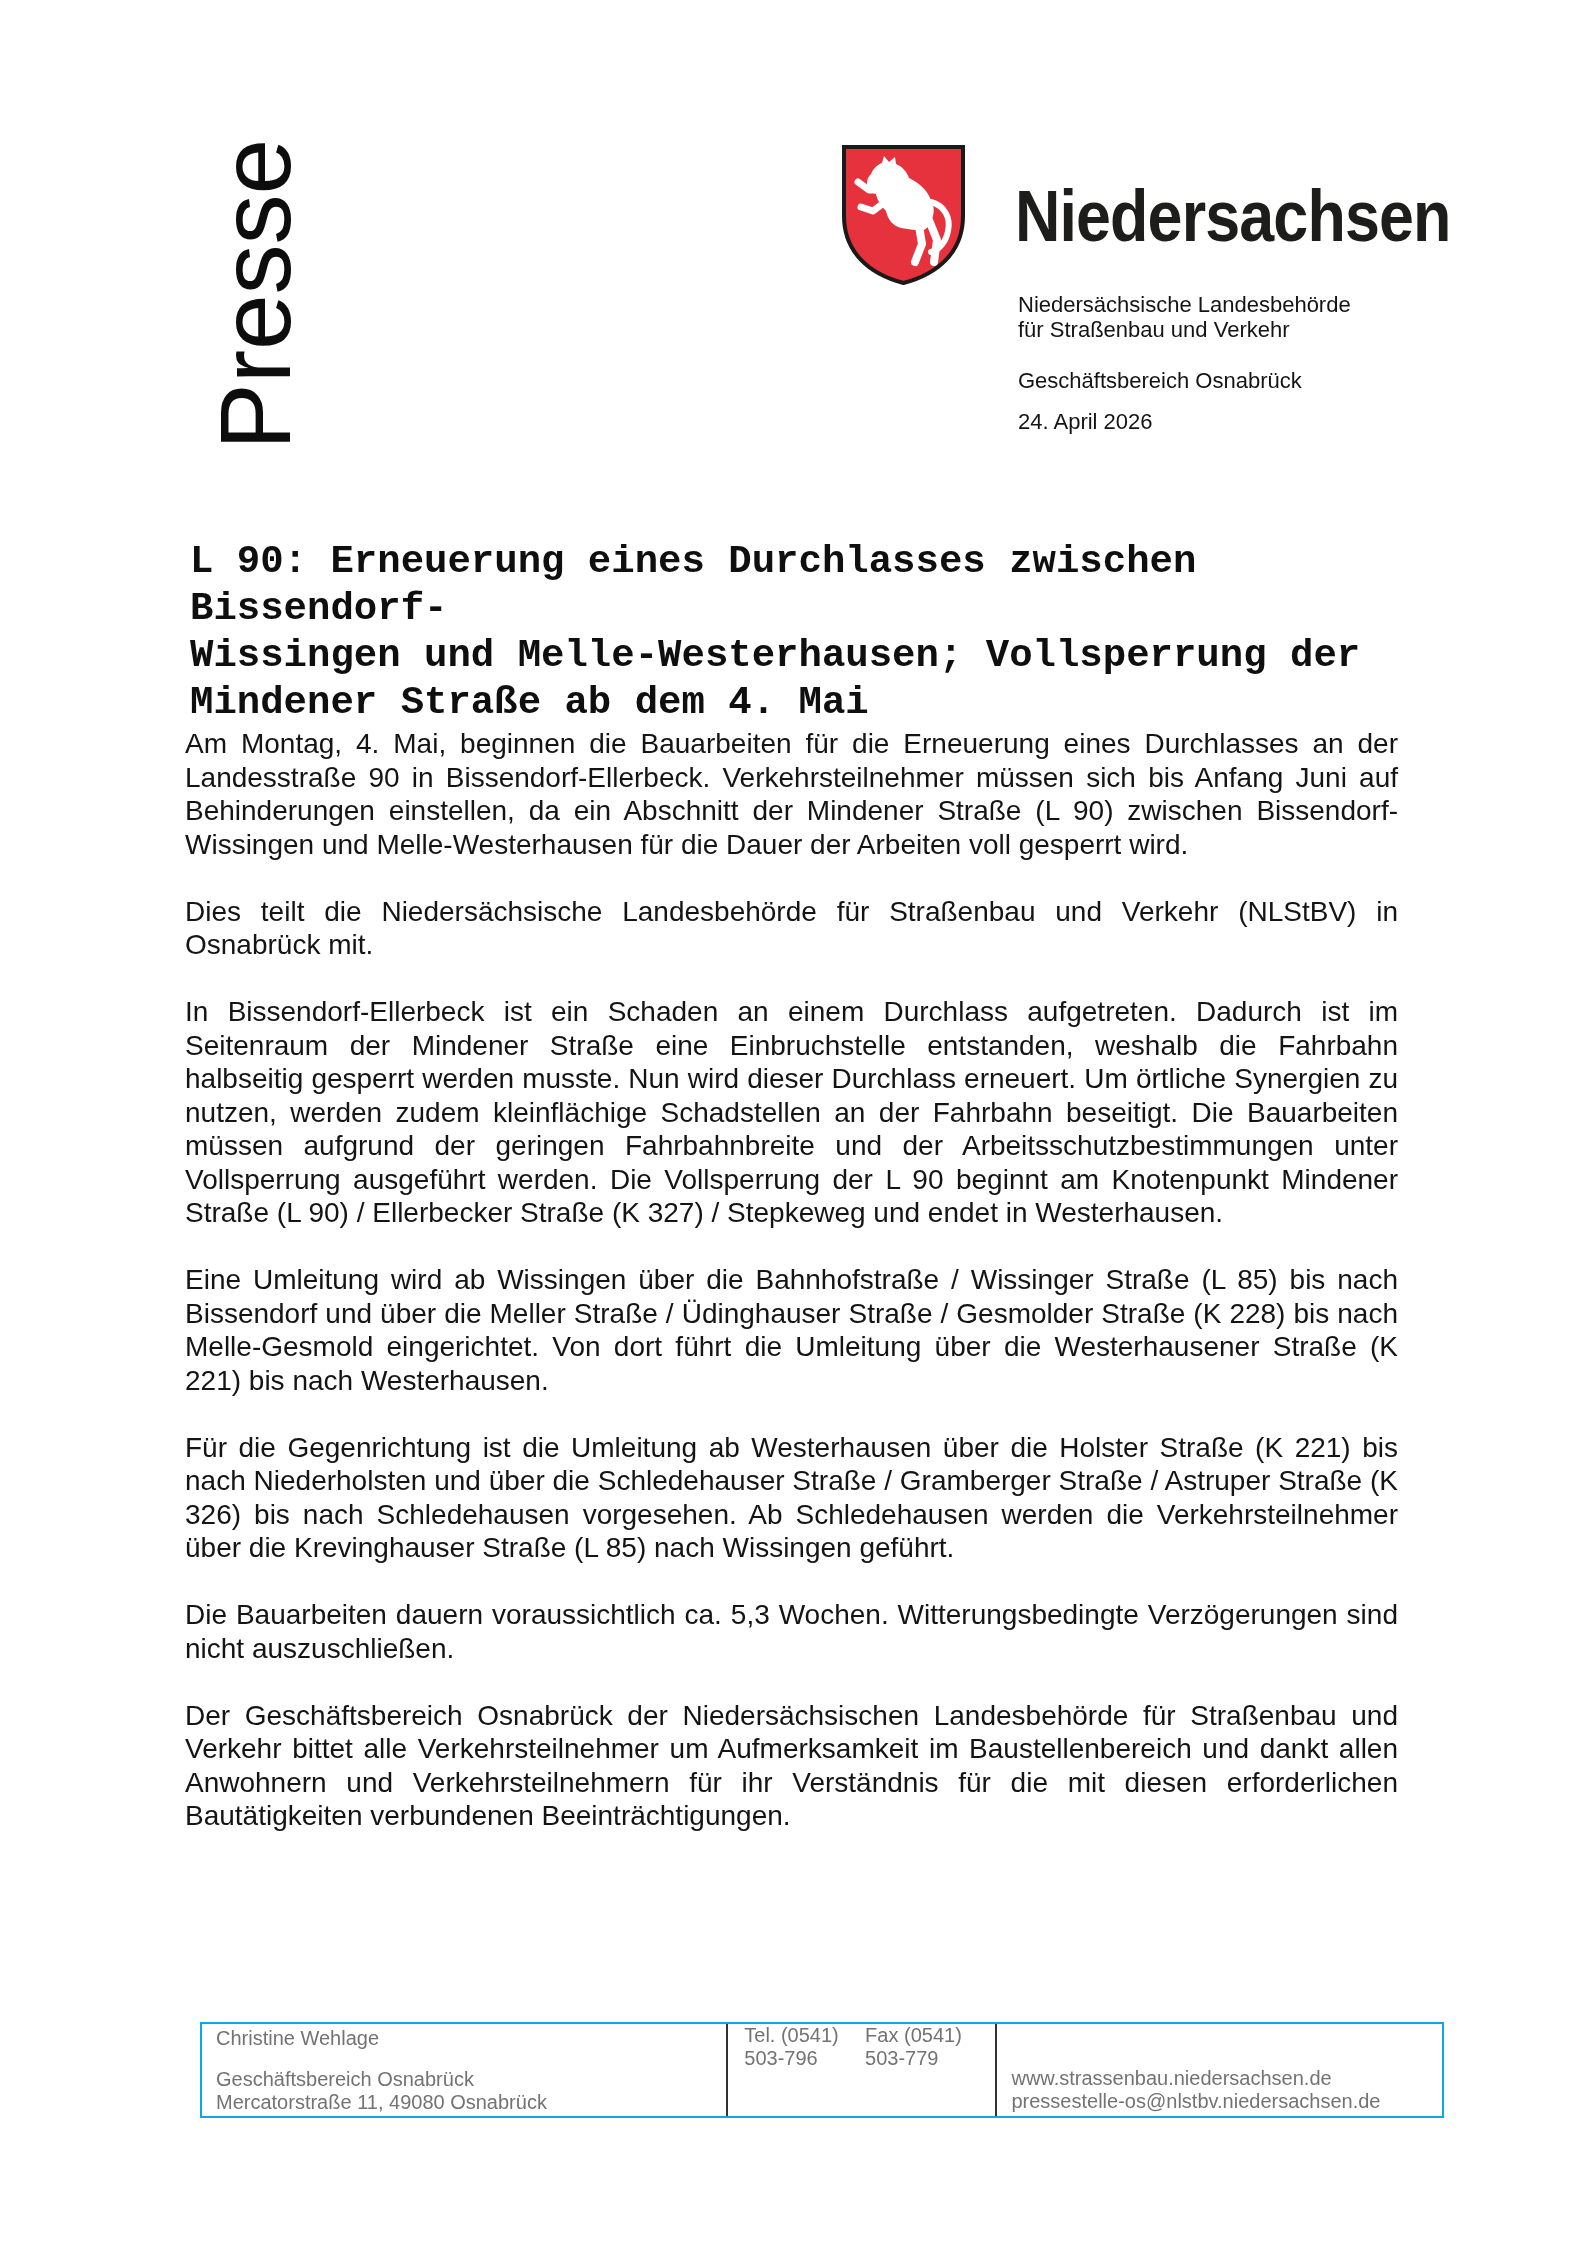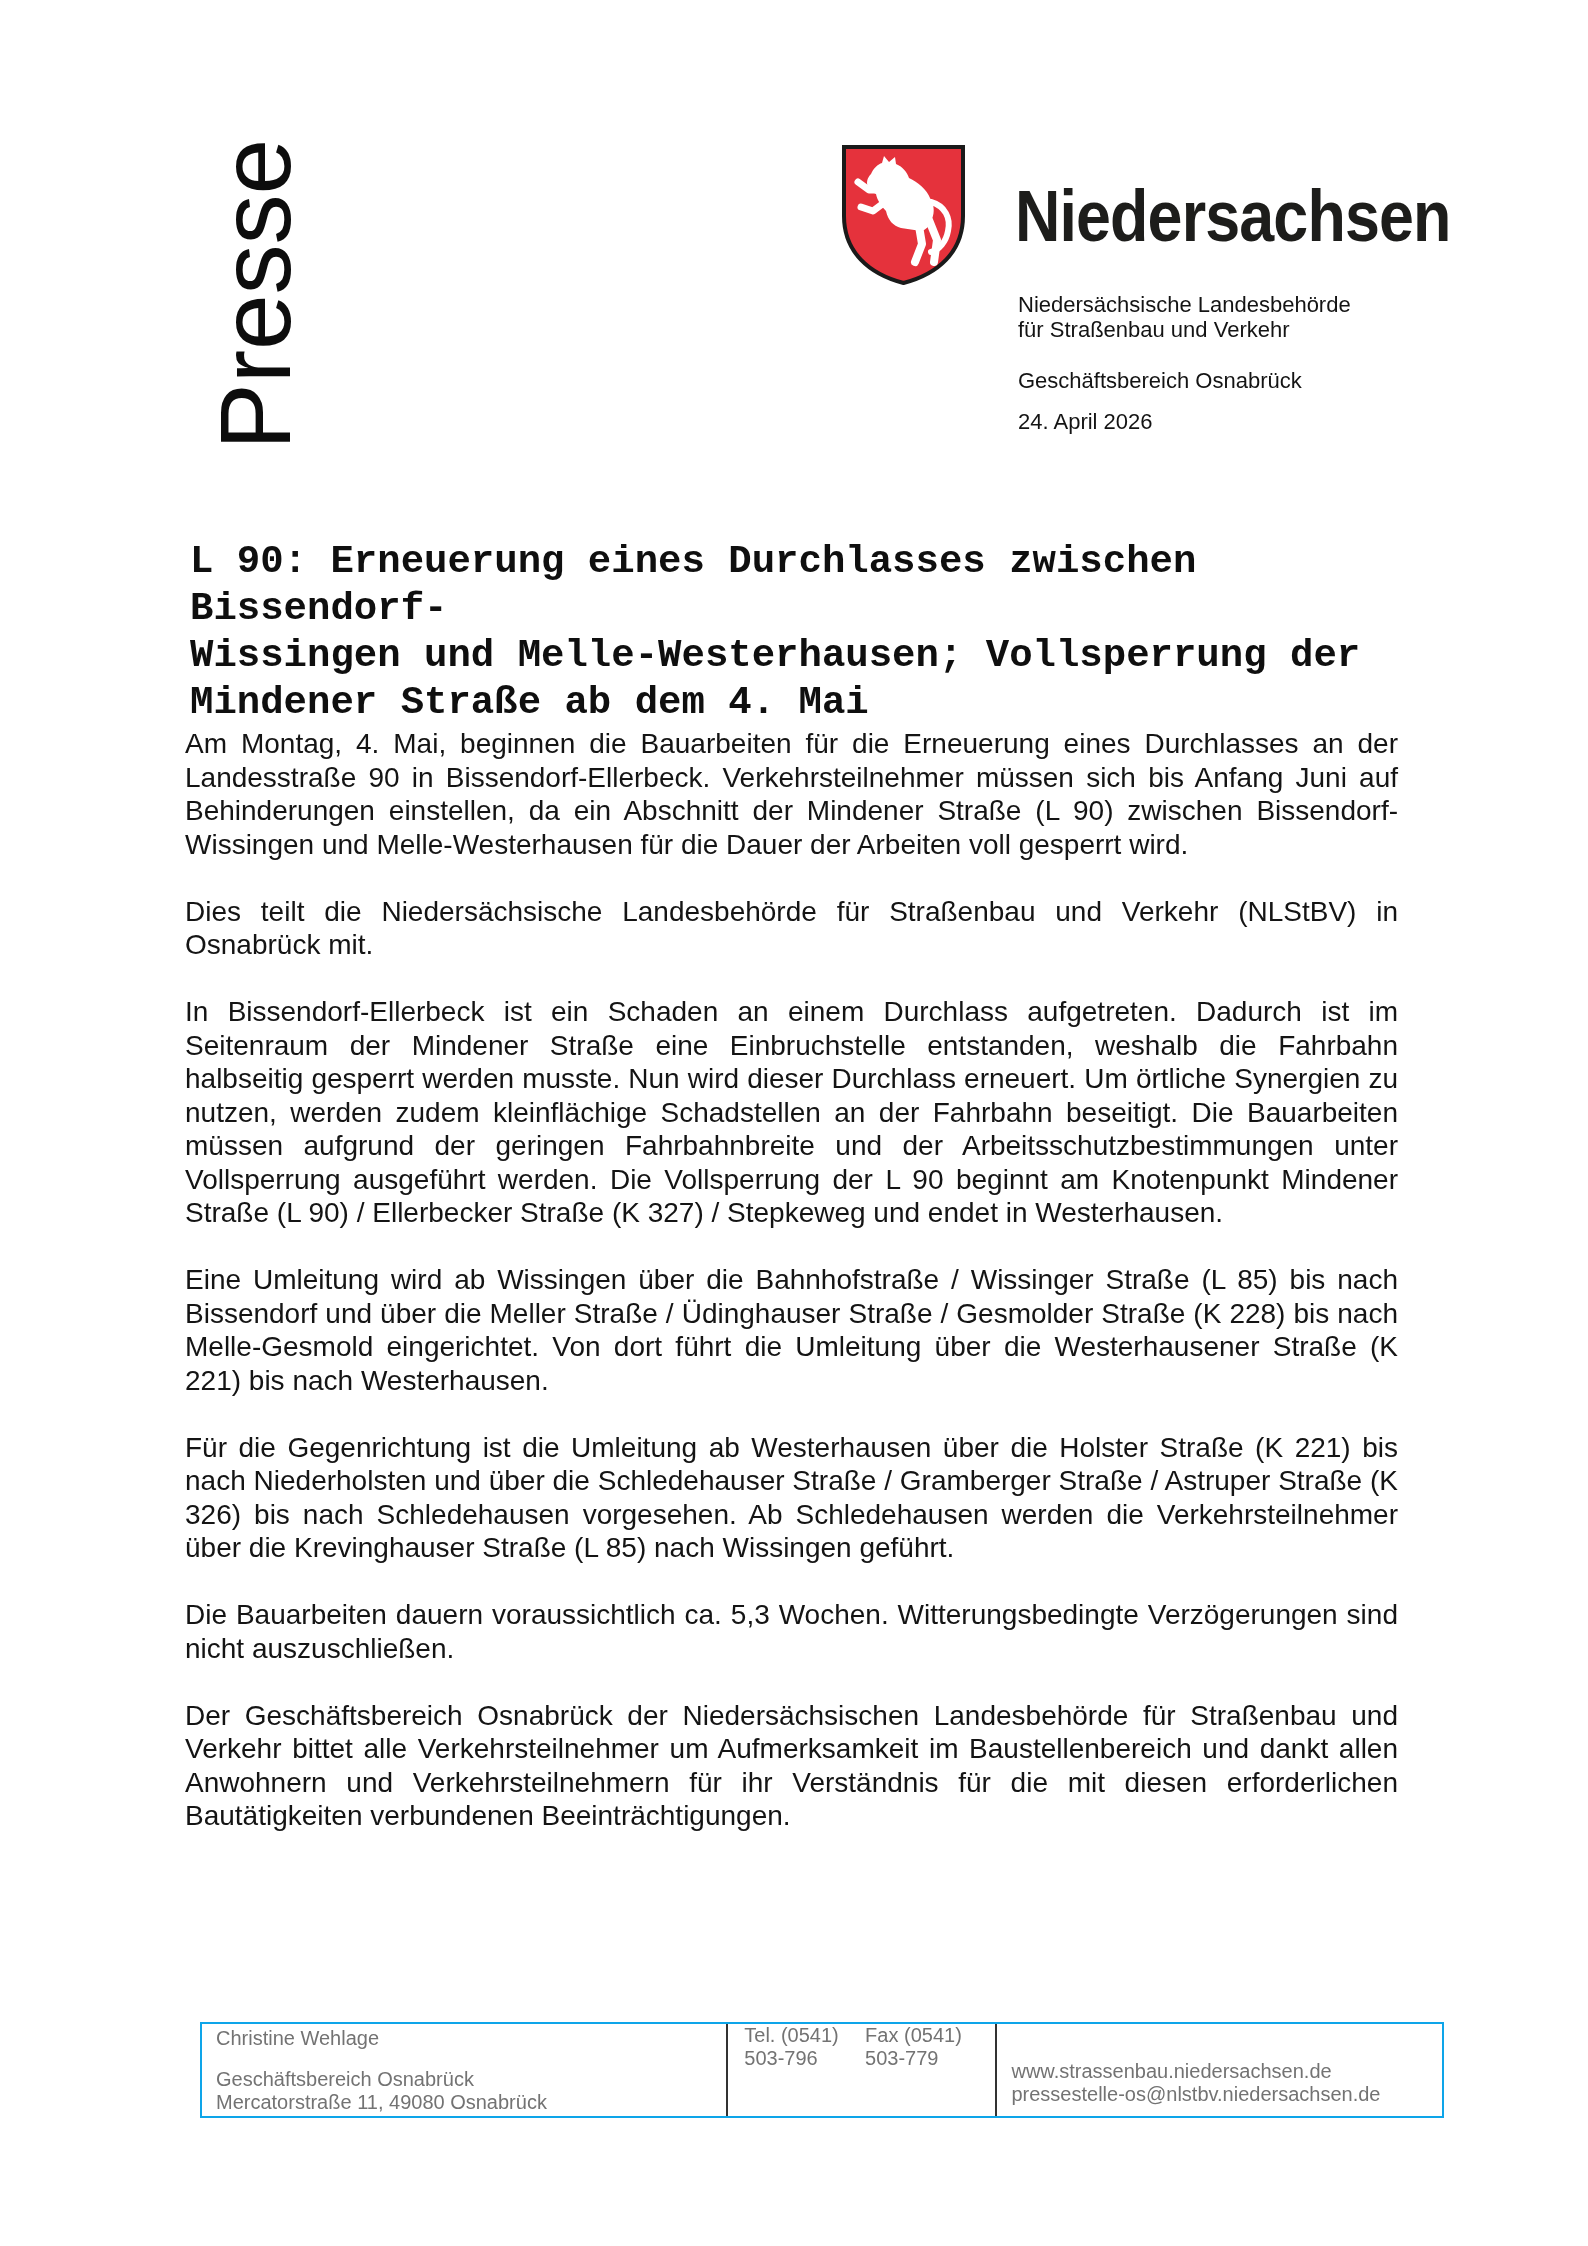--- a/index.html
+++ b/index.html
@@ -47,21 +47,21 @@
   
   .footer-table {
     position:absolute; left:188px; top:2022px; width:1244px; height:96px;
     display:flex; border:2px solid #0ea5e9; font-size:20px; line-height:23px; color:#737373;margin-left:12px;
   }
   .footer-table .cell { height:100%; }
   .cell-1 { width:526px; padding:3px 10px 2px 14px; display:flex; flex-direction:column; }
   .cell-1 .spacer { height:23px; }
   .cell-2 { width:270px; border-left:2px solid #333; padding:0 8px 3px 16px;
             display:flex; justify-content:flex-start; }
-  .cell-3 { width:448px; border-left:2px solid #333; padding:0 8px 10px 14px;
+  .cell-3 { width:448px; border-left:2px solid #333; padding:0 8px 3px 14px;
             display:flex; flex-direction:column; justify-content:flex-end; }
 </style>
 </head>
 <body>
 
 <div class="presse">Presse</div>
 
 <svg class="coat" viewBox="0 0 137 150" aria-hidden="true">
   <path d="M9 7 L128 7 L128 76 C128 112 103 134 68.5 143 C34 134 9 112 9 76 Z" stroke="#1a1a1a" stroke-width="4" fill="#e5323c"></path>
   <g fill="#ffffff" stroke="none">

